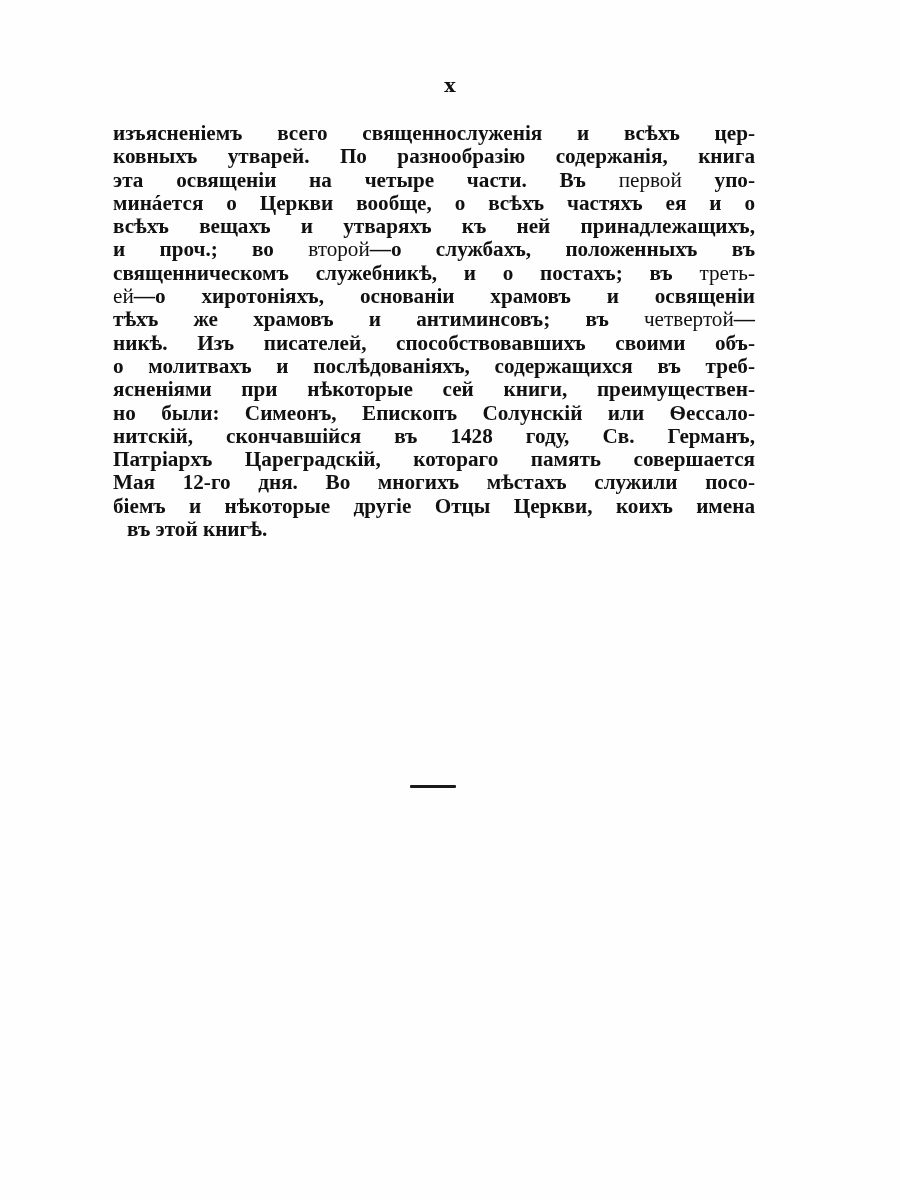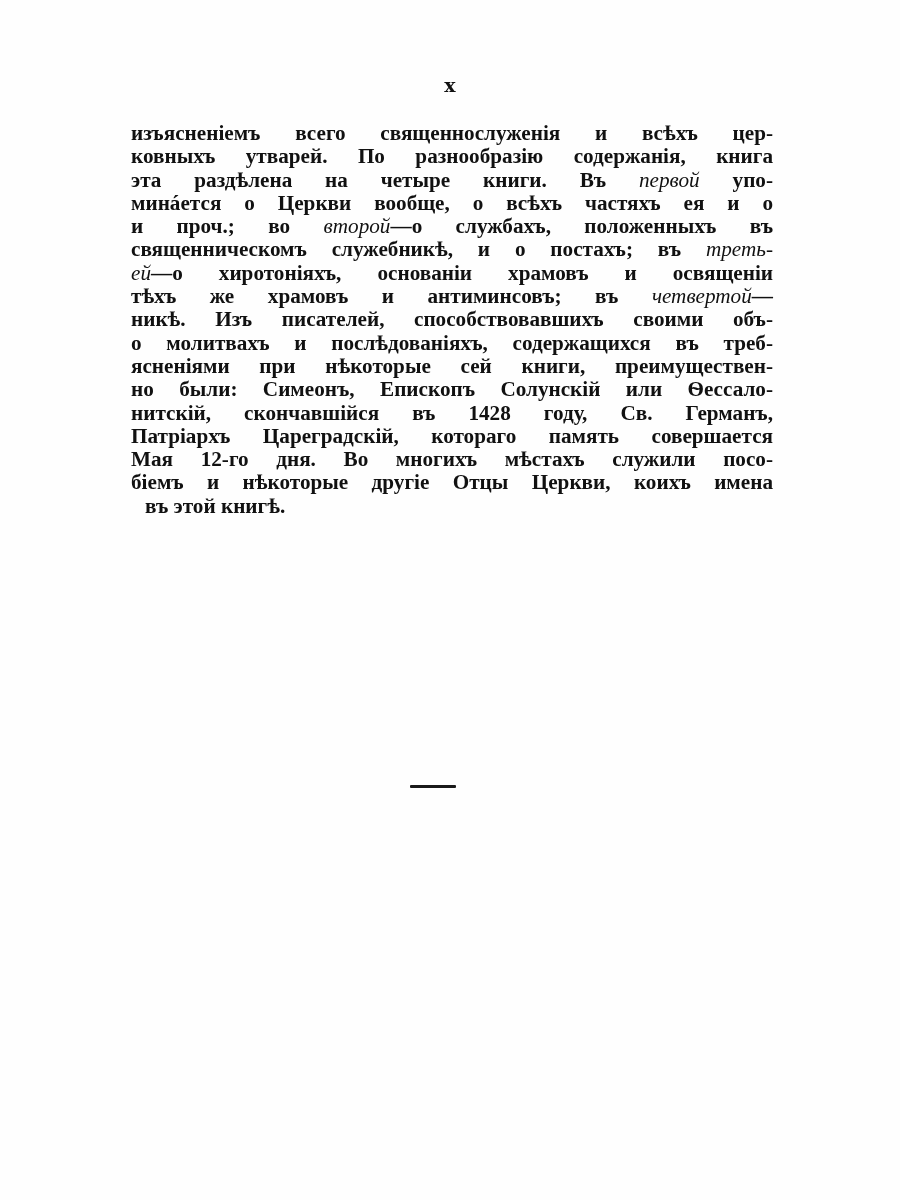--- a/index.html
+++ b/index.html
@@ -3,45 +3,46 @@
 <meta charset="utf-8">
 <style>
   html, body { margin: 0; padding: 0; background: #ffffff; }
   body { width: 900px; height: 1200px; position: relative; overflow: hidden; }
   .page { position: absolute; left: 0; top: 0; width: 900px; height: 1200px; background: #fefefe; }
   .page-number {
     position: absolute; top: 74px; left: 0; width: 900px; text-align: center;
     font-family: "DejaVu Serif", serif; font-weight: bold; font-size: 19px; color: #111;
   }
   .body-text {
-    position: absolute; left: 131px; top: 122px; width: 642px;
+    position: absolute; left: 113px; top: 122px; width: 642px;
     font-family: "Liberation Serif", serif; font-weight: bold;
     font-size: 21.2px; line-height: 23.3px; color: #111;
   }
   .line {
     display: block; white-space: nowrap; text-align: justify; text-align-last: justify;
     height: 23.3px; overflow: visible;
   }
   .line.last { text-align-last: left; margin-left: 14px; }
-  .it { font-style: italic; font-weight: normal; }
+  .it { font-weight: normal; }
   .rule {
     position: absolute; left: 410px; top: 785px; width: 46px; height: 3px;
     background: #1a1a1a; border-radius: 1px;
   }
 </style>
 </head>
 <body>
 
 <div class="page">
   <div class="page-number">x</div>
   <div class="body-text" id="body-text">
       <span class="line"><span>изъясненіемъ всего священнослуженія и всѣхъ цер-</span></span>
       <span class="line"><span>ковныхъ утварей. По разнообразію содержанія, книга</span></span>
-      <span class="line"><span>эта раздѣлена на четыре книги. Въ </span><span class="it">первой</span><span> упо-</span></span>
+      <span class="line"><span>эта освященіи на четыре части. Въ </span><span class="it">первой</span><span> упо-</span></span>
       <span class="line"><span>минáется о Церкви вообще, о всѣхъ частяхъ ея и о</span></span>
+      <span class="line"><span>всѣхъ вещахъ и утваряхъ къ ней принадлежащихъ,</span></span>
       <span class="line"><span>и проч.; во </span><span class="it">второй</span><span>—о службахъ, положенныхъ въ</span></span>
       <span class="line"><span>священническомъ служебникѣ, и о постахъ; въ </span><span class="it">треть-</span></span>
       <span class="line"><span class="it">ей</span><span>—о хиротоніяхъ, основаніи храмовъ и освященіи</span></span>
       <span class="line"><span>тѣхъ же храмовъ и антиминсовъ; въ </span><span class="it">четвертой</span><span>—</span></span>
       <span class="line"><span>никѣ. Изъ писателей, способствовавшихъ своими объ-</span></span>
       <span class="line"><span>о молитвахъ и послѣдованіяхъ, содержащихся въ треб-</span></span>
       <span class="line"><span>ясненіями при нѣкоторые сей книги, преимуществен-</span></span>
       <span class="line"><span>но были: Симеонъ, Епископъ Солунскій или Ѳессало-</span></span>
       <span class="line"><span>нитскій, скончавшійся въ 1428 году, Св. Германъ,</span></span>
       <span class="line"><span>Патріархъ Цареградскій, котораго память совершается</span></span>

